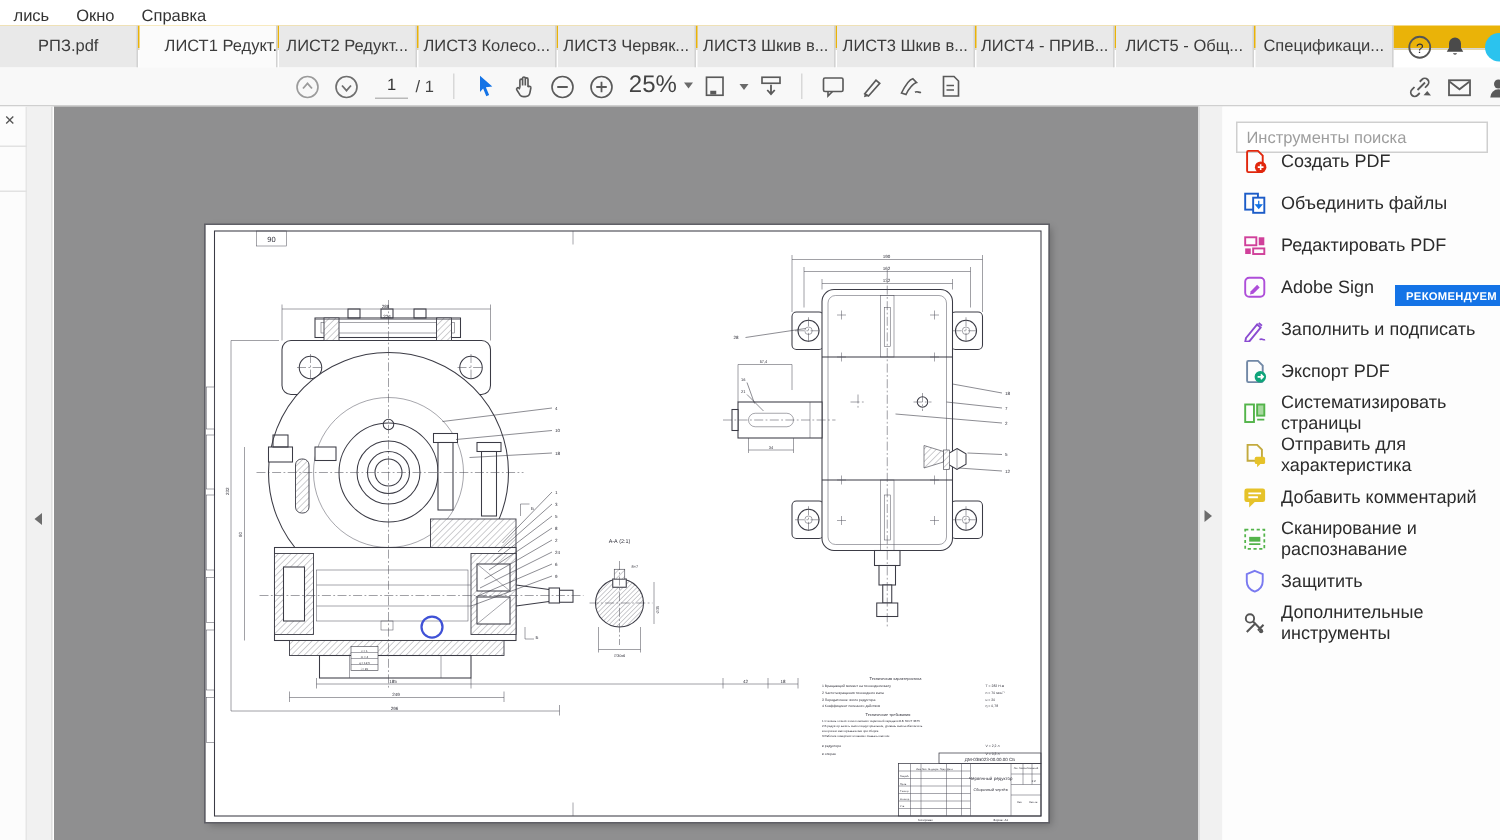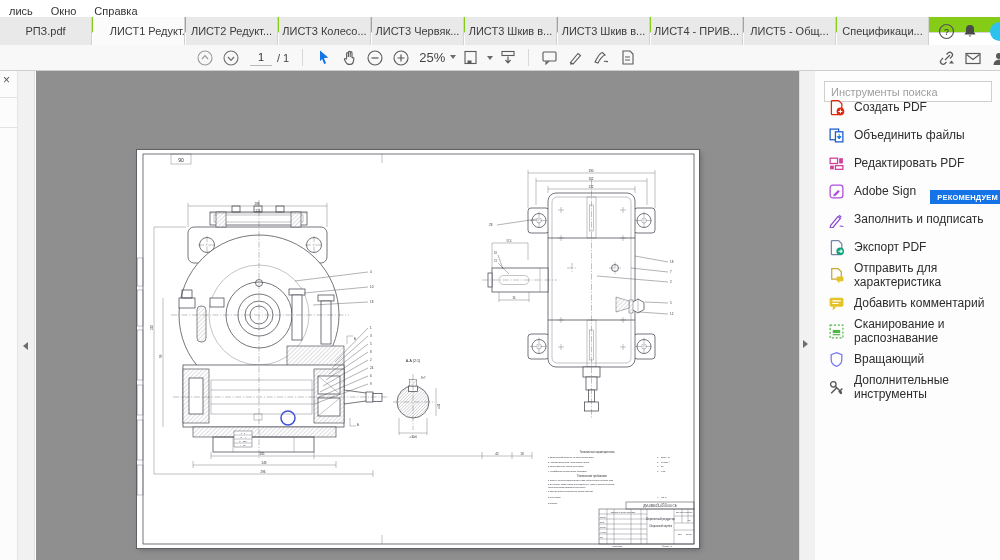--- a/index.html
+++ b/index.html
@@ -2,40 +2,40 @@
 <html><head>
 <meta charset="utf-8">
 <style>
   * { margin:0; padding:0; box-sizing:border-box; }
   html,body { width:1000px; height:560px; overflow:hidden; background:#fff;
     font-family:"Liberation Sans","DejaVu Sans",sans-serif; }
   .titlebar { position:absolute; left:0; top:0; width:1000px; height:4px; background:#fff; overflow:hidden; }
   .menubar { position:absolute; left:0; top:4px; width:1000px; height:13px; background:#fff;
     font-size:11px; color:#333; display:flex; align-items:center; }
   .menu-item { padding:0 9px; cursor:default; }
-  .tabbar { position:absolute; left:0; top:17px; width:1000px; height:16px; background:#84cc16;
+  .tabbar { position:absolute; left:0; top:17px; width:1000px; height:16px; background:#eab308;
     border-bottom:1px solid #d6d6d6; }
   .tab { position:absolute; top:0; height:28px; width:92px; background:#e9e9e9;
     border-right:1px solid #d2d2d2; font-size:11px; color:#3c3c3c;
     display:flex; align-items:center; justify-content:center; white-space:nowrap; overflow:hidden; }
   .tab.active { background:#fbfbfb;padding-left:36px; }
   .tab .close { margin-left:6px; color:#555; font-size:11px; font-weight:bold; }
   .tab-icons { position:absolute; right:0; top:0; height:28px; display:flex; align-items:center; }
   .tab-iconbtn { width:24px; height:24px; display:flex; align-items:center; justify-content:center; }
   .avatar { position:absolute; right:-9px; top:5px; width:19px; height:19px; border-radius:50%; background:#2bc3ee; }
   .toolbar { position:absolute; left:0; top:45px; width:1000px; height:26px; background:#f8f8f8;
     border-bottom:1px solid #cfcfcf; display:flex; align-items:center; }
   .tb-spacer { width:192px; }
   .tb-btn { width:26px; height:22px; display:flex; align-items:center; justify-content:center; }
   .tb-sep { width:1px; height:17px; background:#d8d8d8; margin:0 7px; }
   .page-box { display:flex; align-items:center; margin:0 6px; font-size:11px; color:#444; }
   .page-box input { width:22px; height:17px; border:none; border-bottom:1px solid #b9b9b9; background:transparent;
     text-align:center; font-size:11px; color:#333; }
   .page-total { margin-left:5px; }
-  .zoom-box { display:flex; align-items:center; font-size:13px; color:#444; margin:0 5px;
+  .zoom-box { display:flex; align-items:center; font-size:16px; color:#444; margin:0 5px;
     border-bottom:1px solid transparent; }
   .caret { width:0; height:0; border-left:3.5px solid transparent; border-right:3.5px solid transparent;
     border-top:4px solid #6a6a6a; margin-left:5px; }
   .tb-right { position:absolute; right:0; top:0; height:26px; display:flex; align-items:center; }
   .content { position:absolute; left:0; top:71px; width:1000px; height:489px; }
   .leftpanel { position:absolute; left:0; top:0; width:18px; height:489px; background:#fcfcfc;
     border-right:1px solid #e6e6e6; }
   .leftpanel .x { position:absolute; left:3px; top:2px; font-size:12px; color:#555; }
   .lp-div { position:absolute; left:0; width:18px; height:1px; background:#e2e2e2; }
   .strip { position:absolute; top:0; width:17px; height:489px; background:#f1f1f1; }
@@ -639,20 +639,28 @@
       <div class="tool-row">
         <svg class="ic" viewBox="0 0 16 16">
           <path d="M4 1.5h6l3 3V14a.8.8 0 0 1-.8.8H4a.8.8 0 0 1-.8-.8V2.3a.8.8 0 0 1 .8-.8z" fill="none" stroke="#7188a6" stroke-width="1.2"></path>
           <circle cx="11.5" cy="11.5" r="3.6" fill="#0fa47a"></circle>
           <path d="M9.8 11.5h3.4M11.8 10l1.5 1.5-1.5 1.5" fill="none" stroke="#fff" stroke-width="1"></path>
         </svg>
         <span>Экспорт PDF</span>
       </div>
       <div class="tool-row">
         <svg class="ic" viewBox="0 0 16 16">
+          <rect x="2" y="2.5" width="5.5" height="11" fill="none" stroke="#53b44a" stroke-width="1.2"></rect>
+          <rect x="9.5" y="2.5" width="4.5" height="7" fill="#a8d9a0" stroke="#53b44a" stroke-width="1.2"></rect>
+          <path d="M9.5 12h4.5" stroke="#53b44a" stroke-width="1.2"></path>
+        </svg>
+        <span>Систематизировать страницы</span>
+      </div>
+      <div class="tool-row">
+        <svg class="ic" viewBox="0 0 16 16">
           <path d="M3.5 1.5h6l3 3v7h-9z" fill="none" stroke="#c3aa3e" stroke-width="1.2"></path>
           <rect x="8" y="9" width="6.5" height="4.5" rx="1" fill="#e6c229"></rect>
           <path d="M9.5 13.5v2l2-2z" fill="#e6c229"></path>
         </svg>
         <span>Отправить для характеристика</span>
       </div>
       <div class="tool-row">
         <svg class="ic" viewBox="0 0 16 16">
           <rect x="1.5" y="2.5" width="13" height="8.5" rx="1.5" fill="#e6c229"></rect>
           <path d="M4.5 11v3.5l3.5-3.5z" fill="#e6c229"></path>
@@ -665,21 +673,21 @@
           <rect x="2" y="2" width="12" height="12" fill="none" stroke="#53b44a" stroke-width="1.1" stroke-dasharray="2 1.6"></rect>
           <rect x="4.5" y="6.5" width="7" height="3" fill="#53b44a"></rect>
           <path d="M4.5 11h7" stroke="#53b44a" stroke-width="1.1"></path>
         </svg>
         <span>Сканирование и распознавание</span>
       </div>
       <div class="tool-row">
         <svg class="ic" viewBox="0 0 16 16">
           <path d="M8 1.5l5 2v4.5c0 3.2-2.2 5.5-5 6.5-2.8-1-5-3.3-5-6.5V3.5z" fill="none" stroke="#7a7af0" stroke-width="1.2"></path>
         </svg>
-        <span>Вращающий</span>
+        <span>Защитить</span>
       </div>
       <div class="tool-row">
         <svg class="ic" viewBox="0 0 16 16">
           <circle cx="5" cy="5" r="2.6" fill="none" stroke="#555" stroke-width="1.2"></circle>
           <path d="M6.8 6.8l6 6M3 13.5l5-5M10 12.5l3.5-3.5" stroke="#555" stroke-width="1.3"></path>
           <circle cx="12" cy="13" r="1.3" fill="#555"></circle>
         </svg>
         <span>Дополнительные инструменты</span>
       </div>
     </div>

